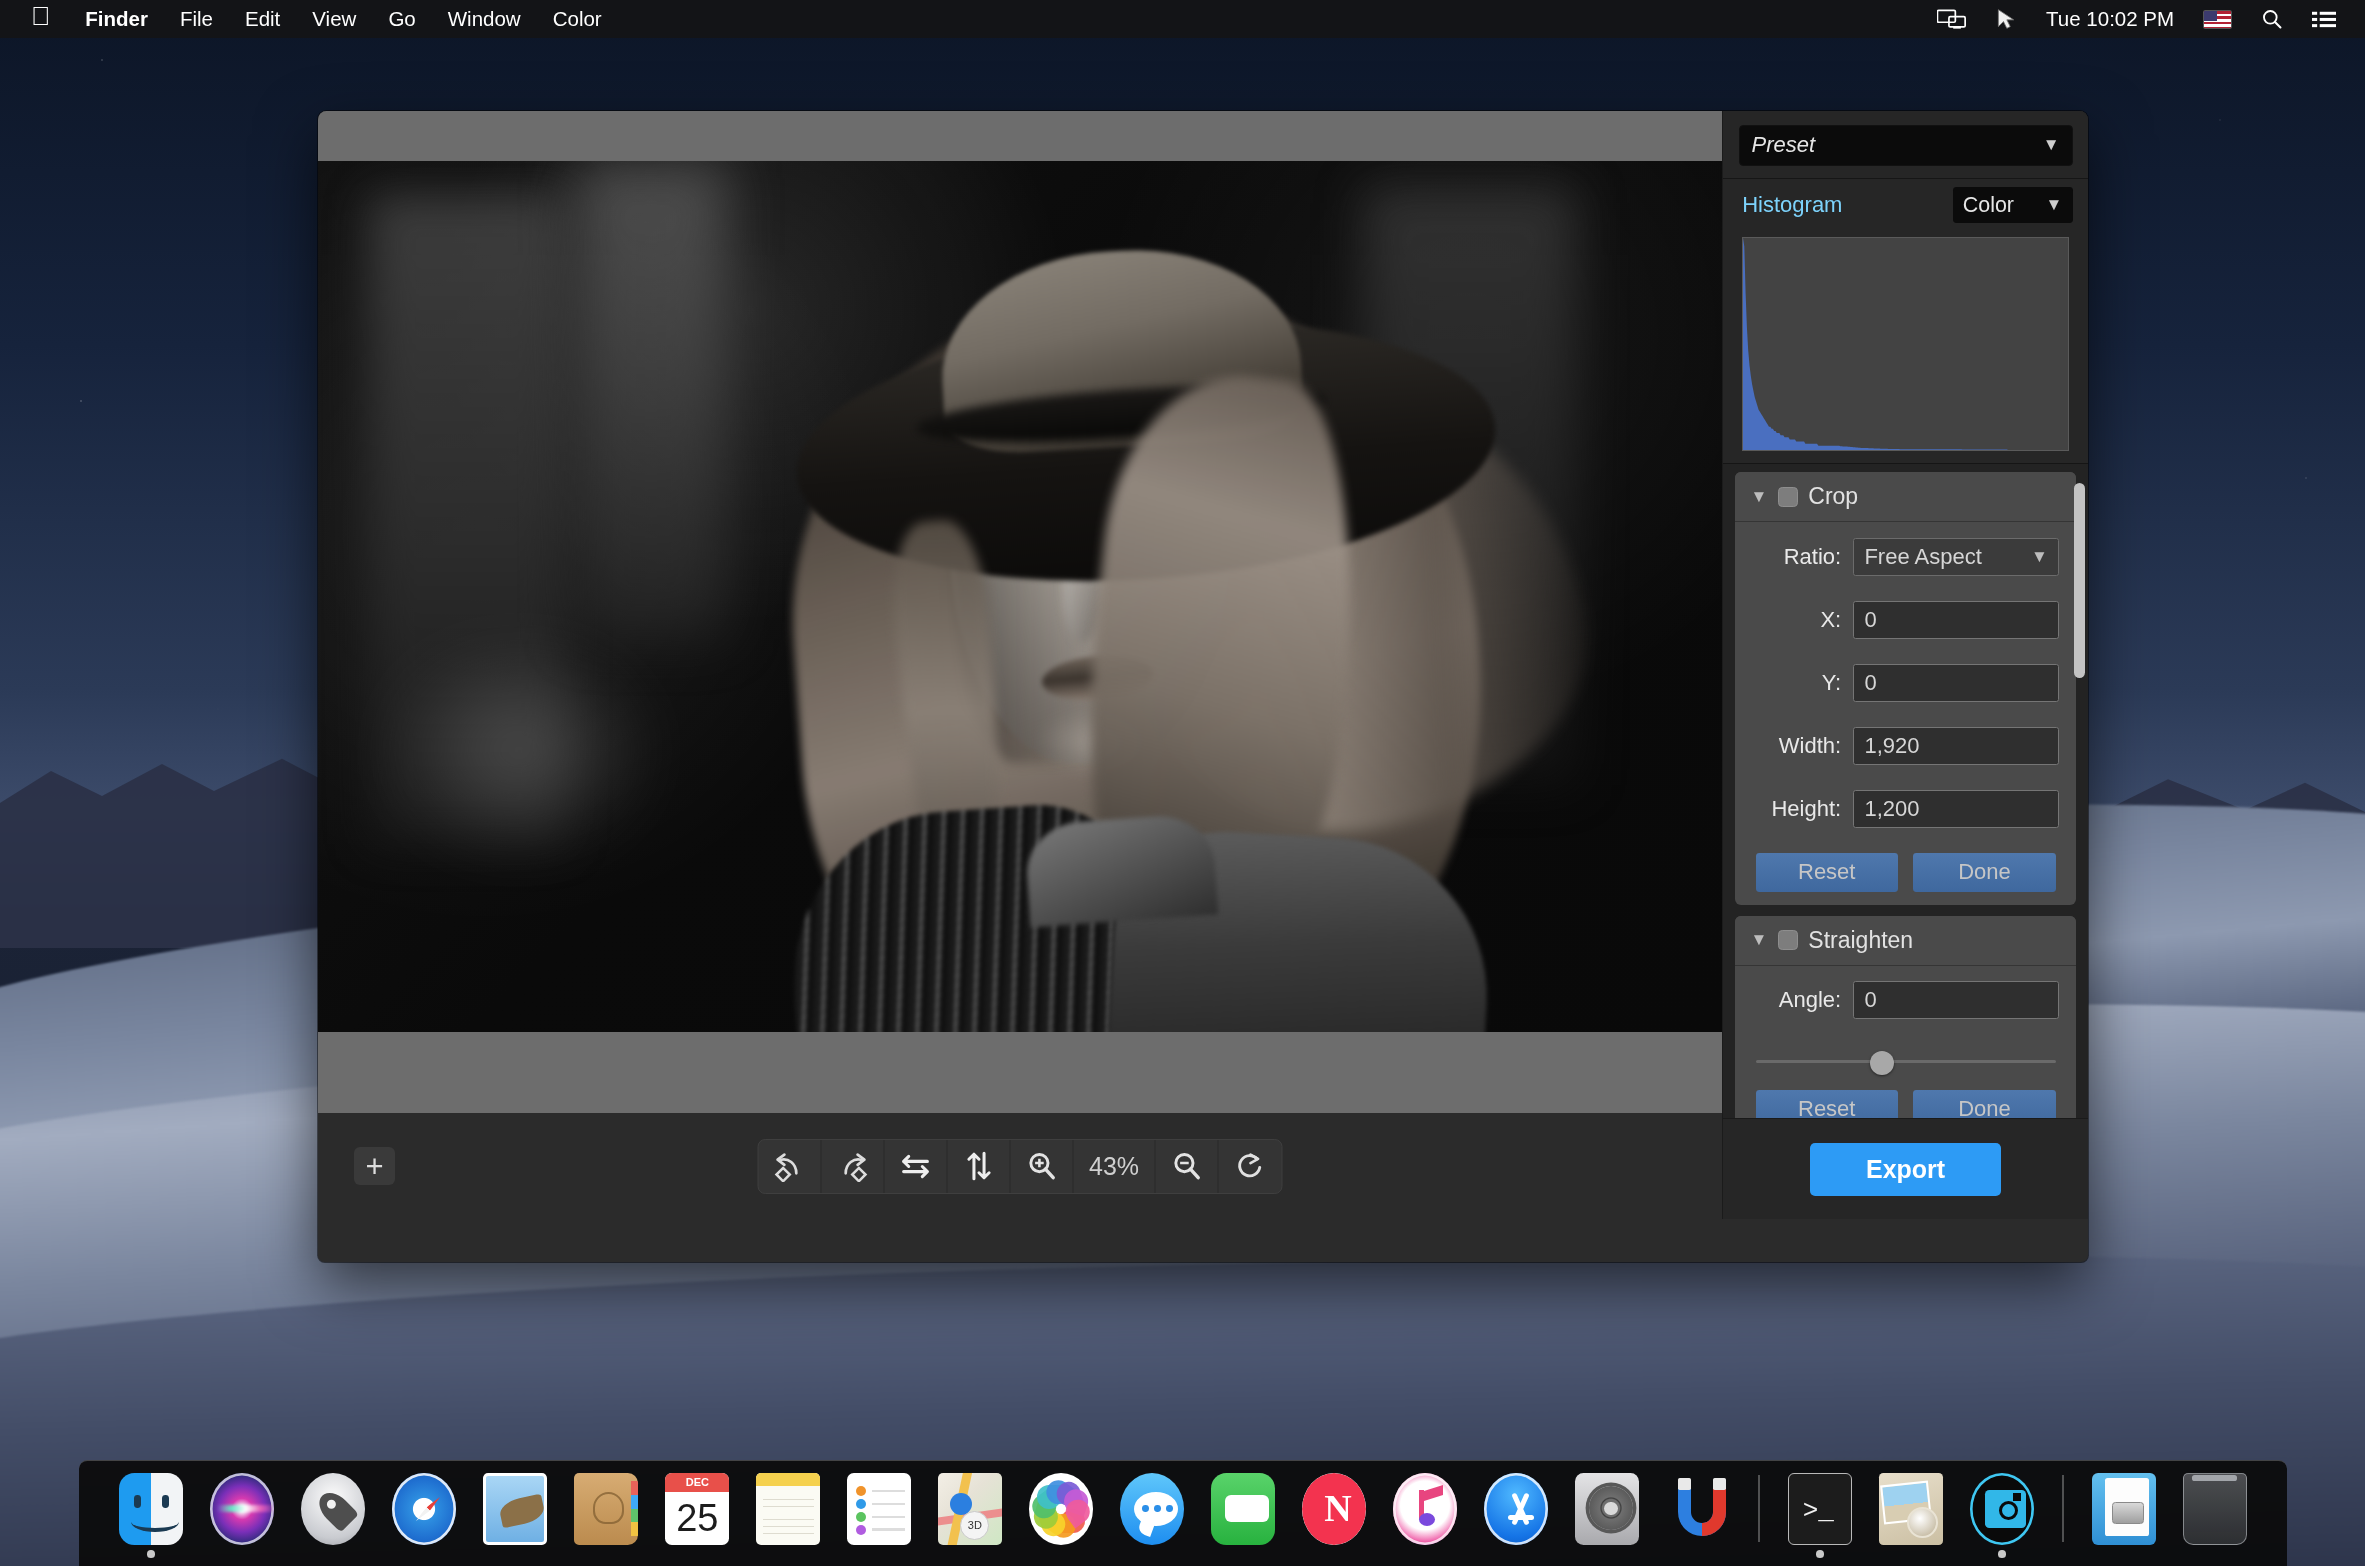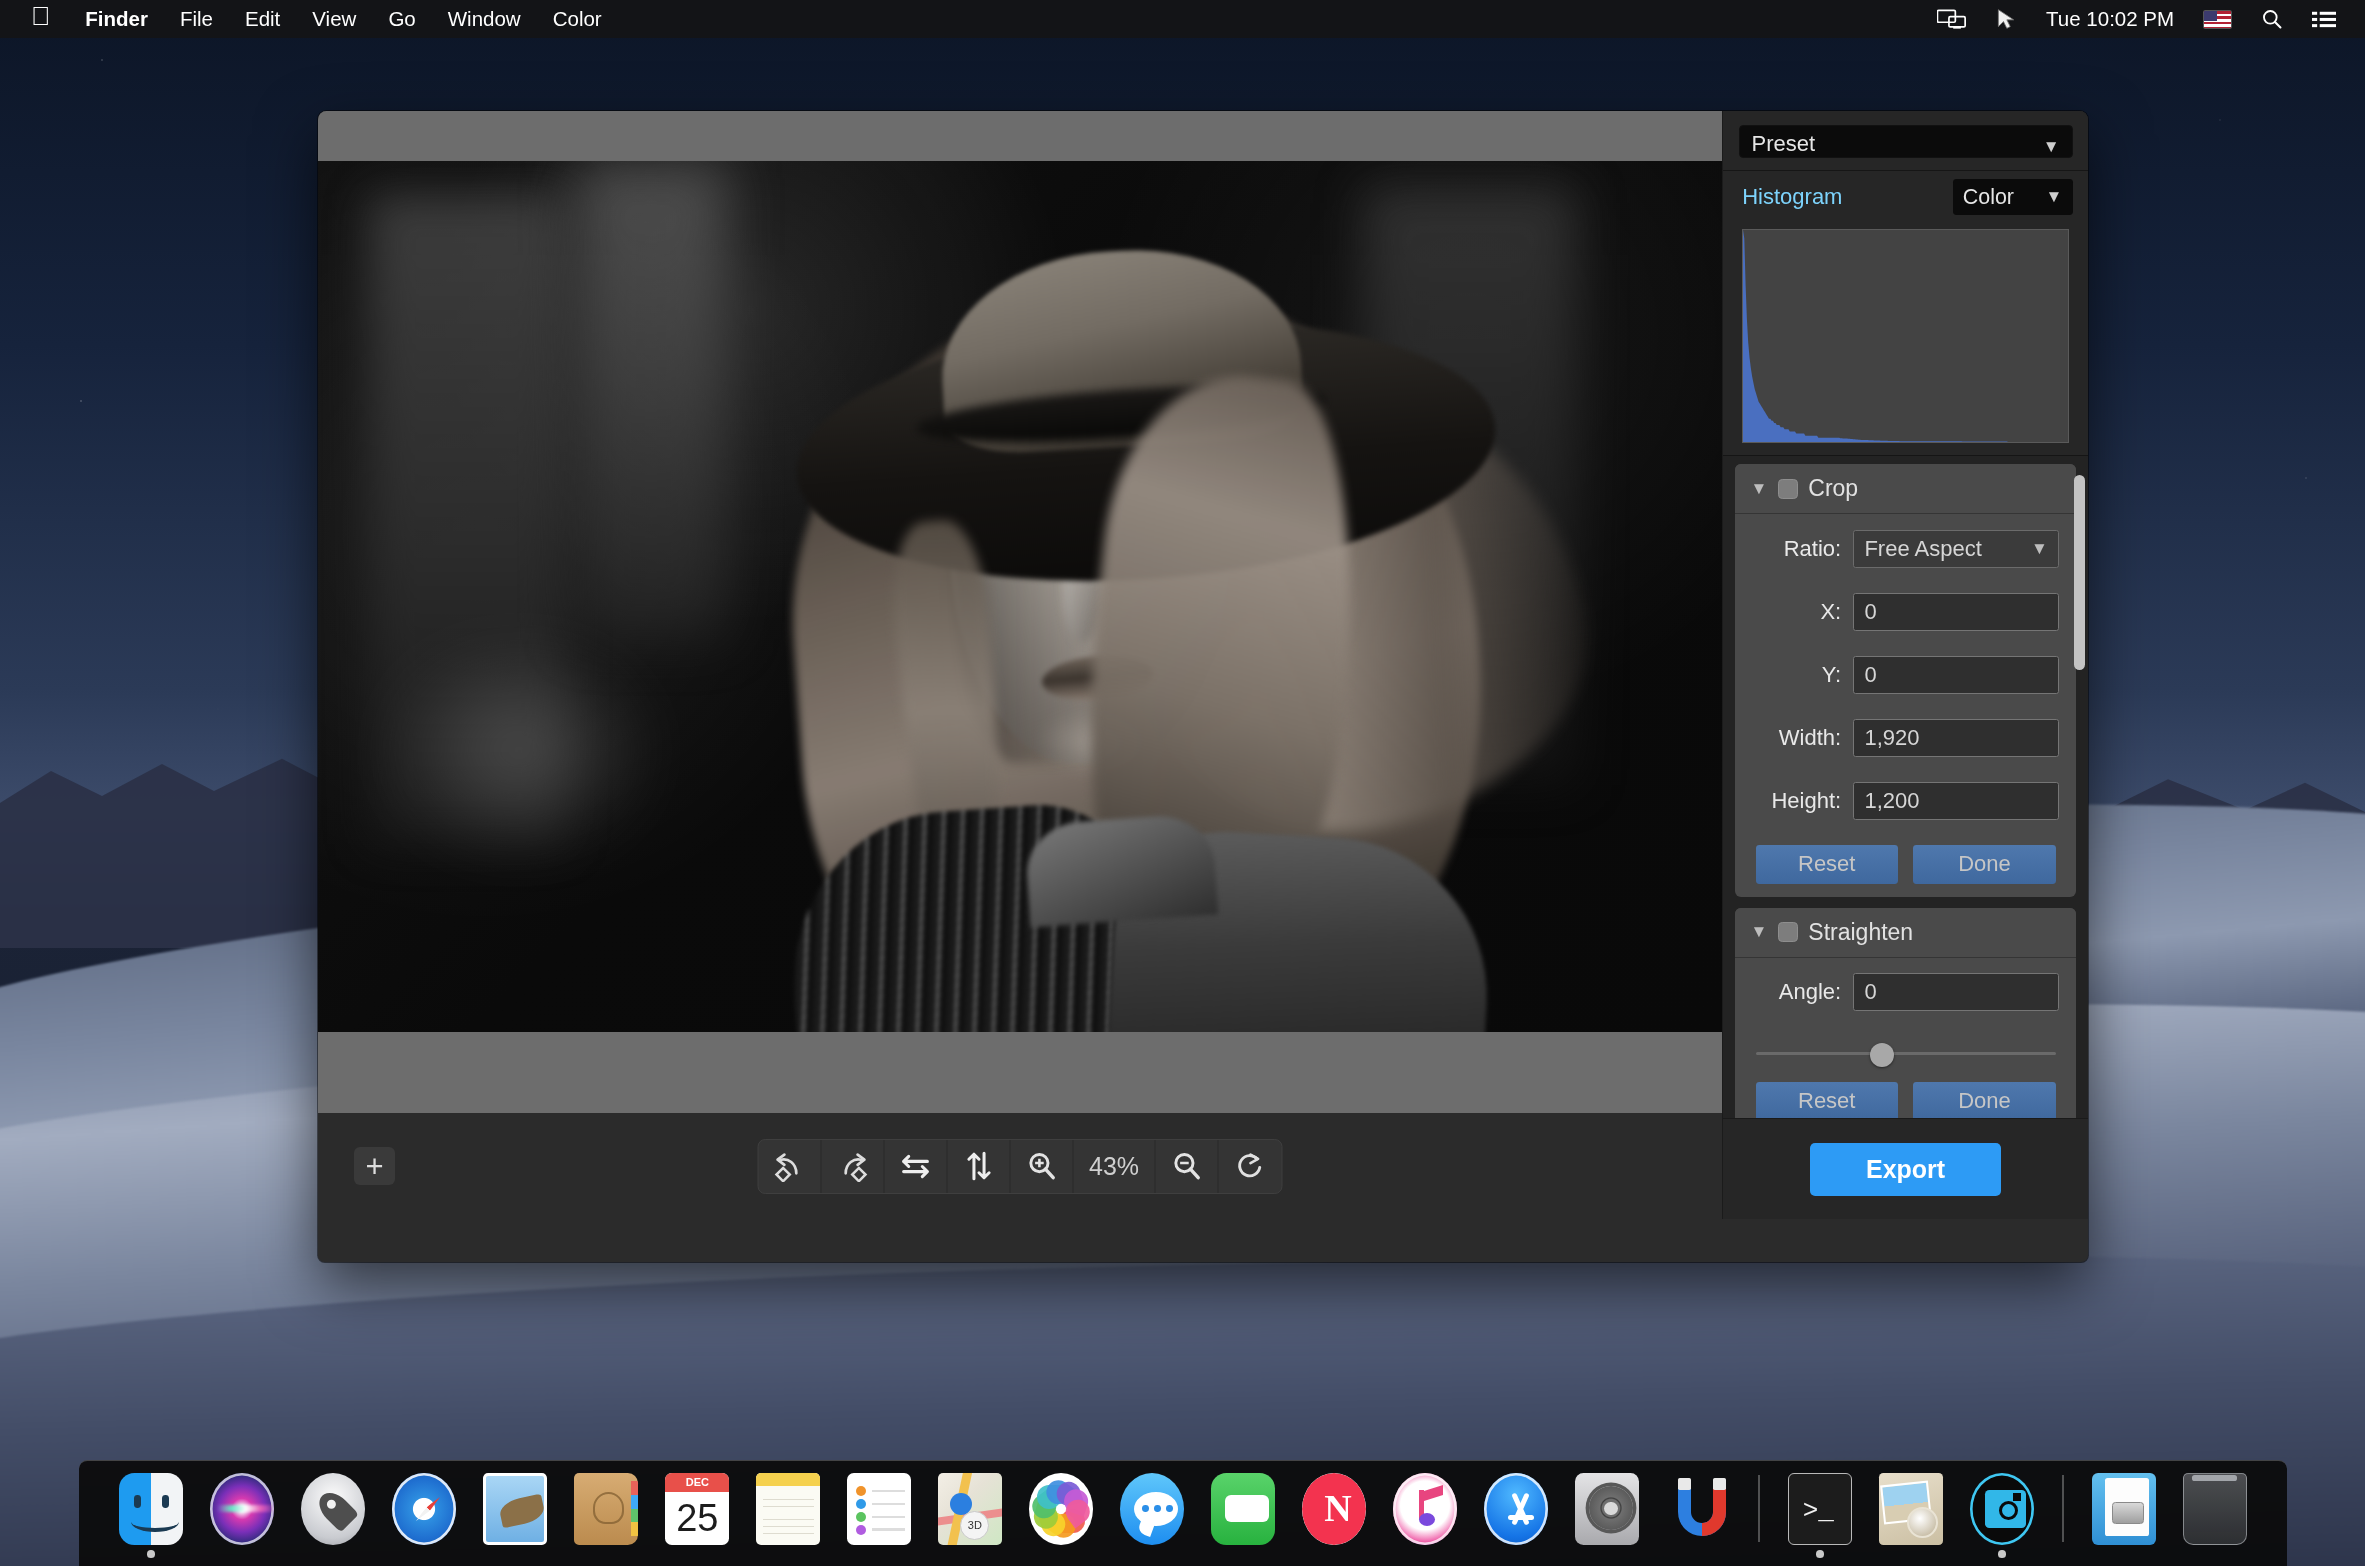--- a/index.html
+++ b/index.html
@@ -217,22 +217,22 @@
   }
   .tool:last-child { border-right: none; }
   .tool.zoomval { width: 82px; font-size: 25px; color:#cfcfcf; }
 
   
   #panel { width: 366px; background:#262626; display:flex; flex-direction:column;
     border-left: 0.9px solid #1b1b1b; position: relative; }
   #preset-row { padding: 13.7px 15.4px 12px 15.4px; background:#262626; border-bottom:0.9px solid #161616; }
   #preset-select {
     background:#0b0b0b; border:0.9px solid #111; border-radius:4.3px;
-    height: 33px; display:flex; align-items:flex-end; padding: 0 12px;
-    color:#e6e6e6; font-size: 22px;
+    height: 41px; display:flex; align-items:center; padding: 0 12px;
+    color:#e6e6e6; font-size: 22px; font-style: italic;
   }
   .caret { margin-left:auto; font-size: 17px; color:#cfcfcf; }
   #hist-head { display:flex; align-items:center; padding: 8.5px 15.4px 5.1px 19px; }
   #hist-label { color:#7dd3fc; font-size: 22px; }
   #hist-select {
     margin-left:auto; background:#0b0b0b; border-radius:3.4px; height: 36px;
     display:flex; align-items:center; padding: 0 10.2px; color:#e6e6e6; font-size: 21.4px; min-width: 120px;
   }
   #histogram {
     margin: 8.5px 19px 0 19px; height: 214px;

